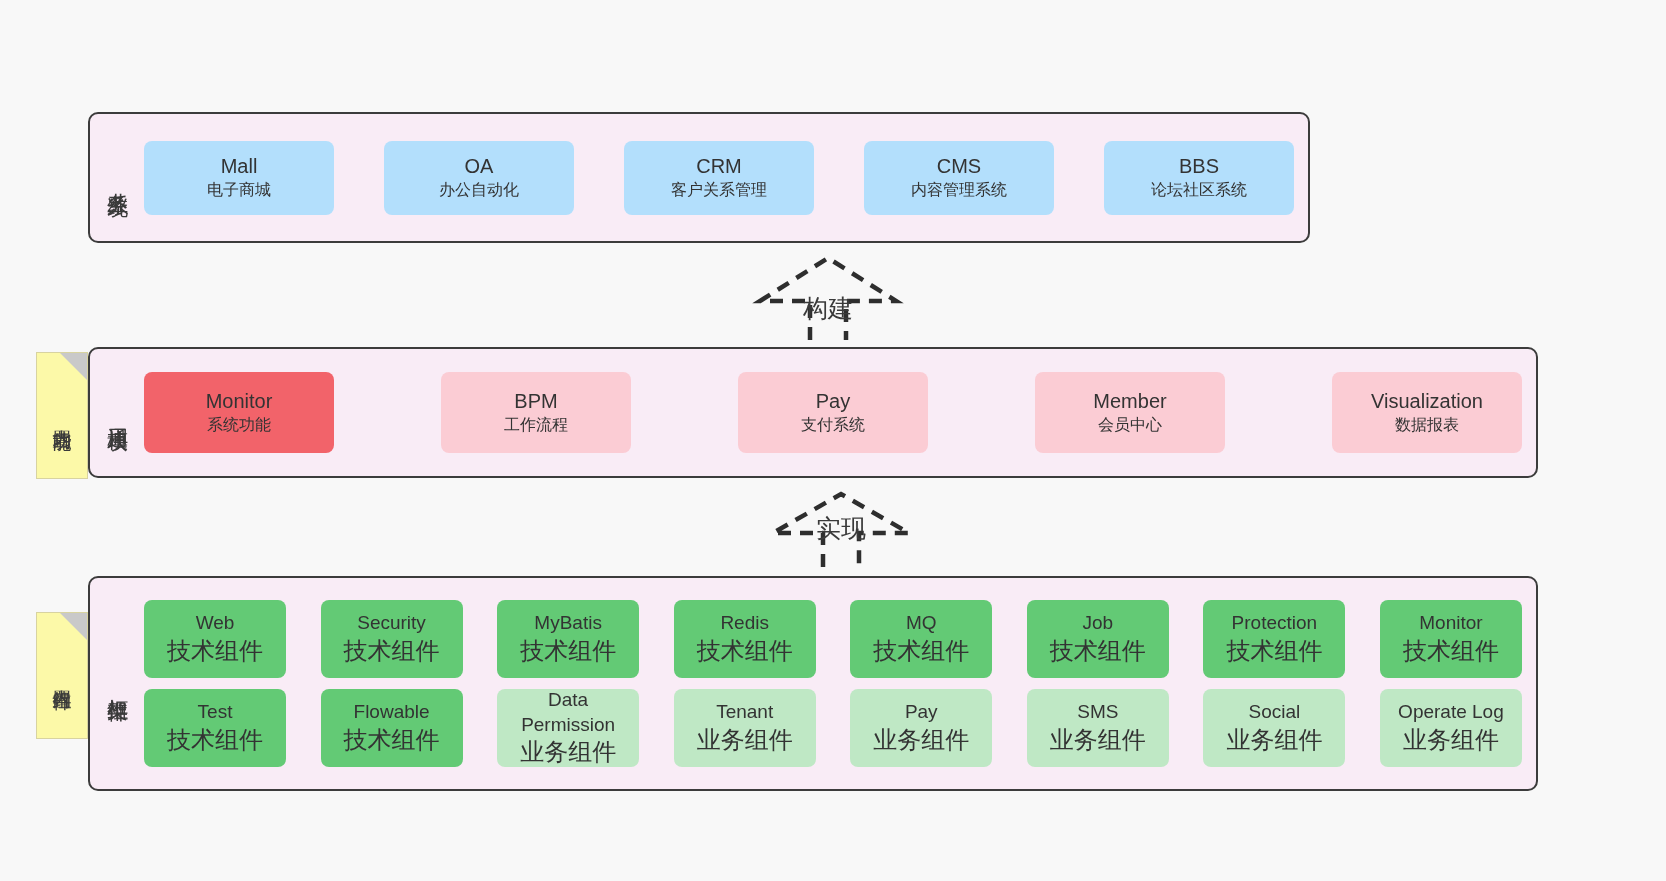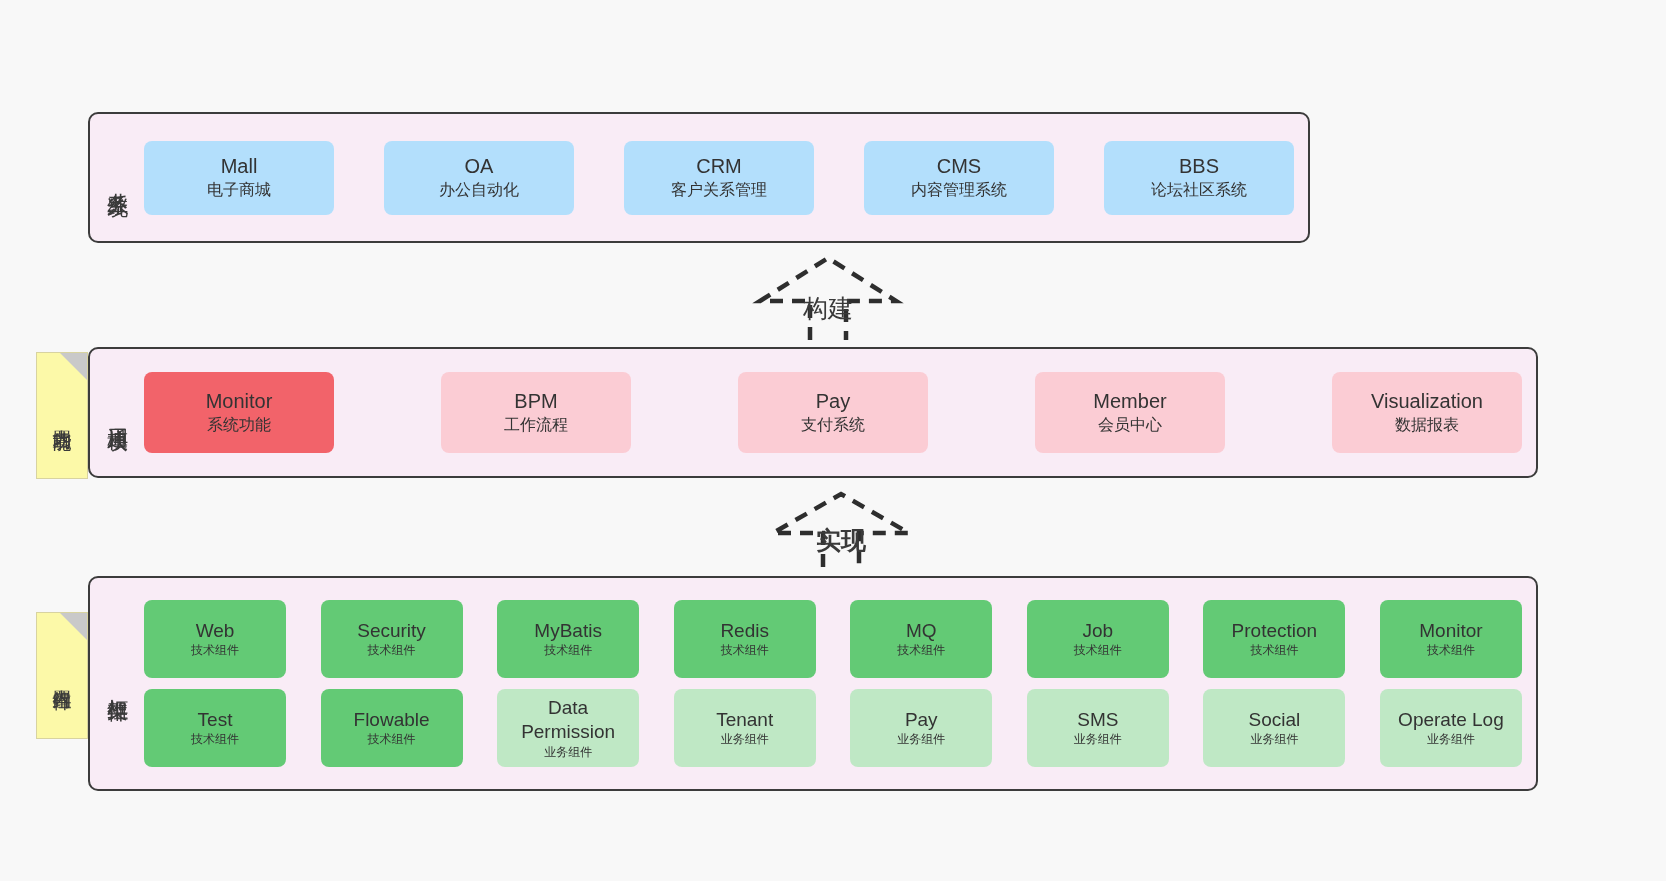--- a/index.html
+++ b/index.html
@@ -88,21 +88,21 @@
 
   
   #layer-module { left: 88px; top: 347px; width: 1450px; height: 131px; }
   #layer-module .card { width: 190px; height: 81px; }
 
   
   #layer-framework { left: 88px; top: 576px; width: 1450px; height: 215px; }
   #layer-framework .layer-body { gap: 11px; padding-top: 10px; padding-bottom: 10px; }
   #layer-framework .card { width: 142px; height: 78px; }
   #layer-framework .card .en { font-size: 19px; }
-  #layer-framework .card .cn { font-size: 12px; }
+  #layer-framework .card .cn { font-size: 24px; }
 
   
   .sticky {
     position: absolute;
     box-sizing: border-box;
     background: #fcf9a8;
     border: 1px solid #d8d3a0;
     display: flex;
     align-items: center;
     justify-content: center;
@@ -134,21 +134,21 @@
     left: 0; right: 0;
     text-align: center;
     font-size: 25px;
     color: #3a3a3a;
     background: transparent;
     white-space: nowrap;
   }
   #arrow-build { left: 755px; top: 256px; width: 146px; height: 85px; }
   #arrow-build .arrow-label { top: 36px; }
   #arrow-impl  { left: 768px; top: 492px; width: 146px; height: 76px; }
-  #arrow-impl  .arrow-label { top: 32px; font-weight: bold; }
+  #arrow-impl  .arrow-label { top: 20px; }
 </style>
 </head>
 <body>
 
 <div class="layer" id="layer-business">
   <div class="layer-title">业务系统</div>
   <div class="layer-body">
     <div class="row">
       <div class="card c-blue">
         <span class="en">Mall</span>

